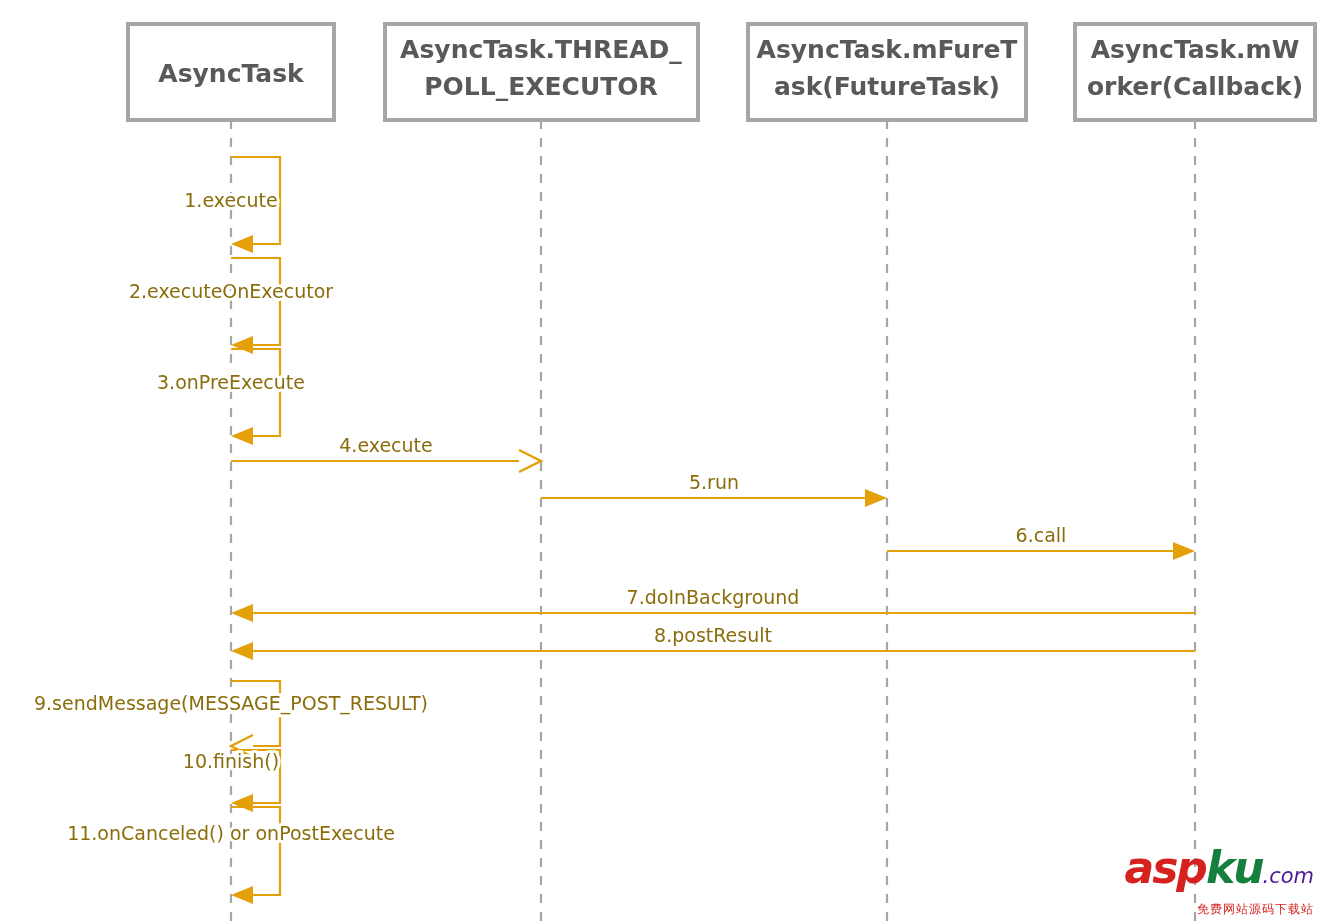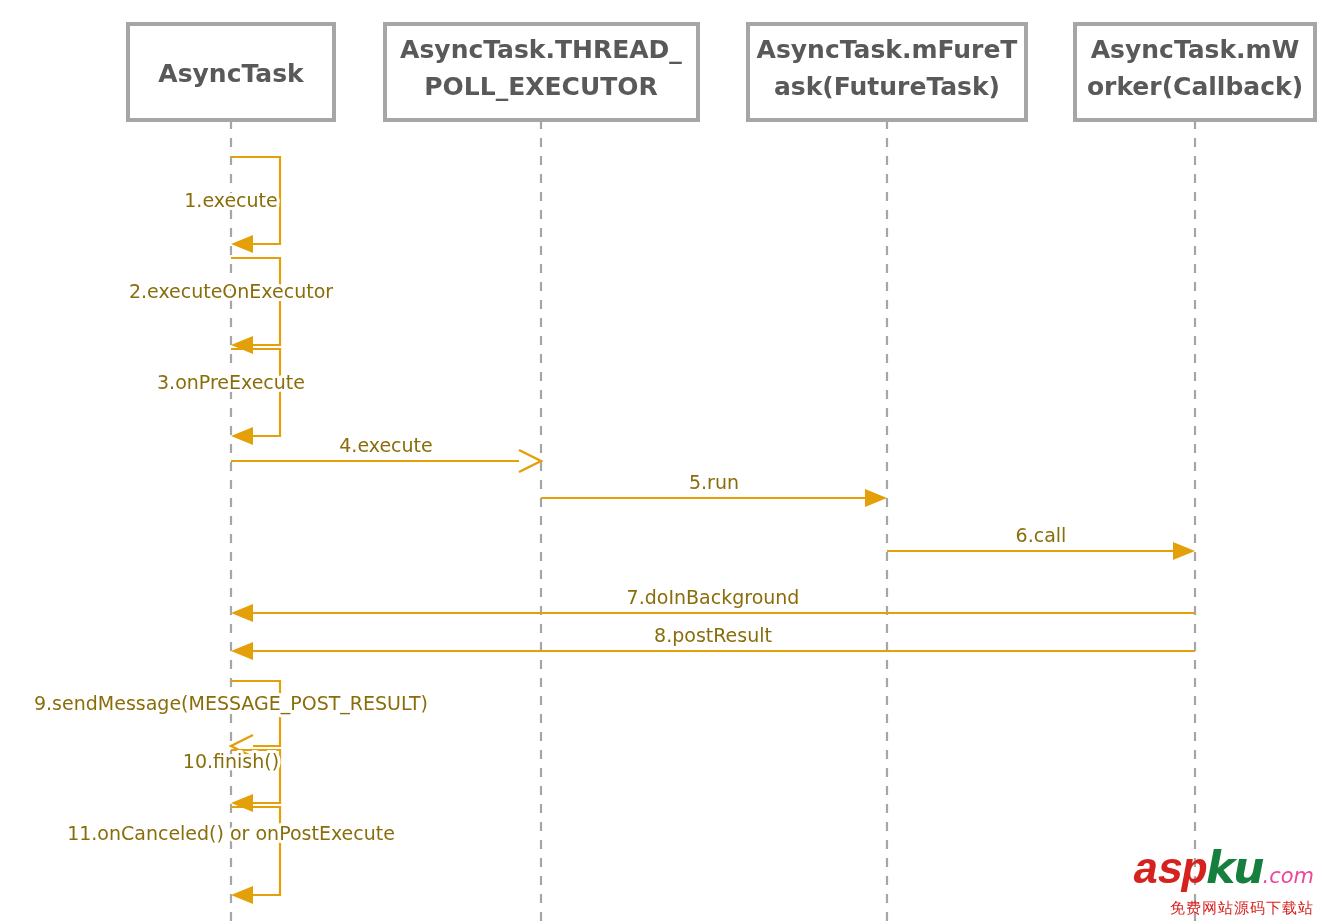--- a/index.html
+++ b/index.html
@@ -80,36 +80,36 @@
     right: 2px;
     top: 2px;
     font-family: "DejaVu Sans", "Liberation Sans", sans-serif;
     font-size: 44px;
     font-weight: bold;
     font-style: italic;
     letter-spacing: -2px;
     line-height: 1;
     white-space: nowrap;
   }
-  .wm-asp { color: #d5221f; font-family: Liberation Mono, monospace; }
+  .wm-asp { color: #d5221f; }
   .wm-ku  { color: #15803d; }
   .wm-com {
-    color: #ec4899;
+    color: #4c1d95;
     font-size: 21px;
     font-style: italic;
     font-weight: normal;
     letter-spacing: 0;
   }
   .wm-cn {
     position: absolute;
     right: 2px;
     bottom: 2px;
     color: #d5221f;
     font-family: "DejaVu Sans", "Liberation Sans", sans-serif;
-    font-size: 15px;
+    font-size: 12px;
     letter-spacing: 1px;
     white-space: nowrap;
   }
 </style>
 </head>
 <body>
 
 <div id="canvas">
 
   <svg id="diagram" viewBox="0 0 1324 924">

